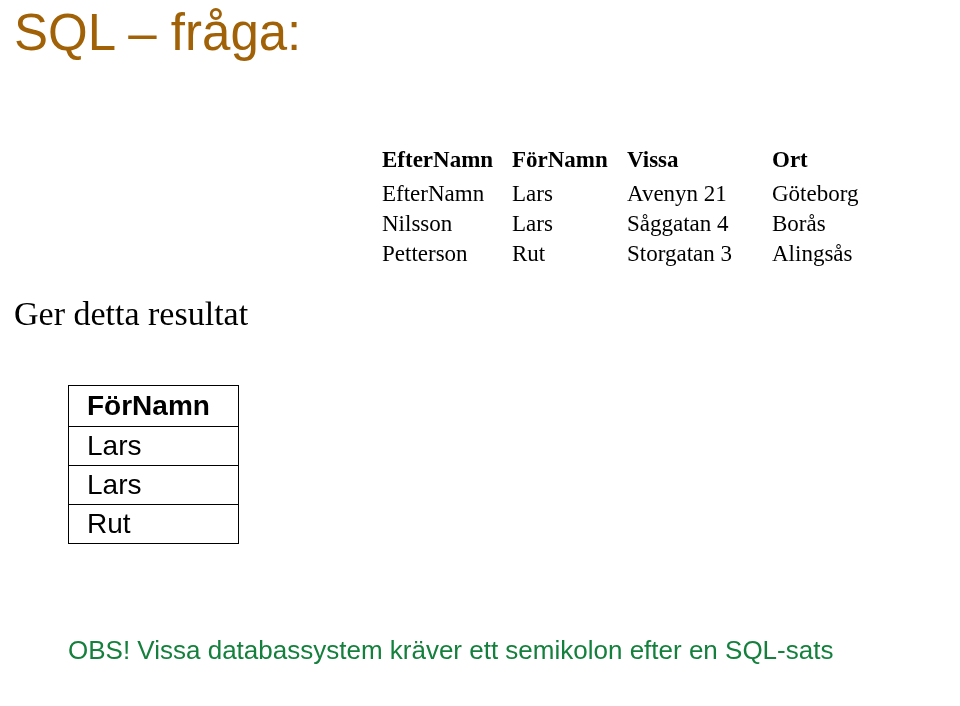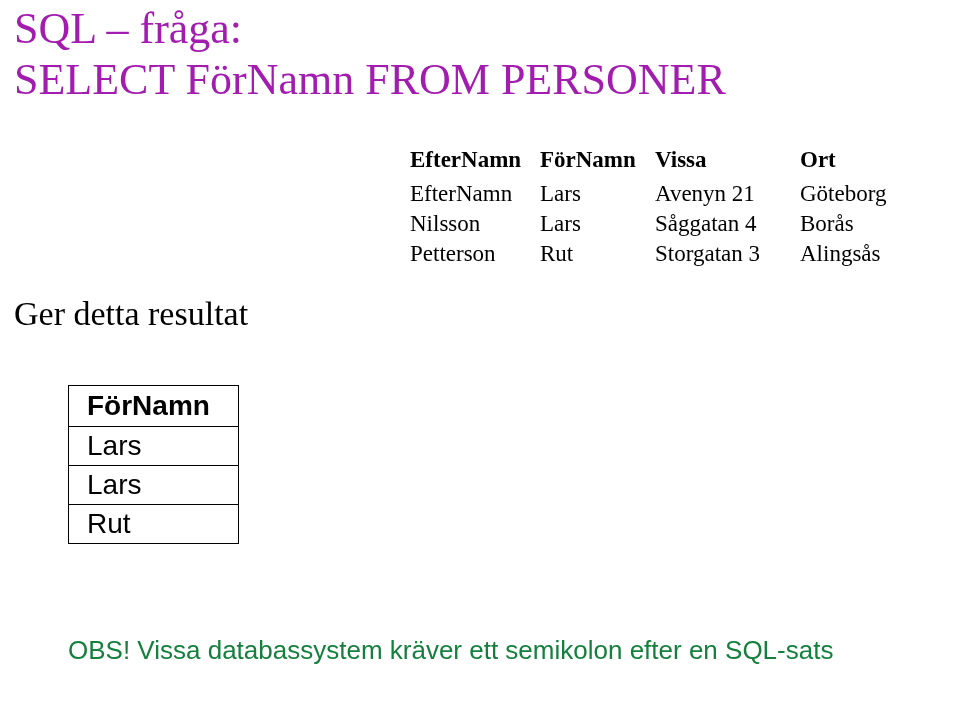--- a/index.html
+++ b/index.html
@@ -9,23 +9,23 @@
     }
     body {
       width: 960px;
       height: 706px;
       background: #ffffff;
       font-family: Georgia, 'Times New Roman', serif;
       position: relative;
       overflow: hidden;
     }
     .title-line {
-      font-family: Liberation Serif, serif;
-      font-size: 44px;
-      color: #a21caf;
+      font-family: Liberation Sans, sans-serif;
+      font-size: 51px;
+      color: #a16207;
       font-weight: normal;
       line-height: 1.15;
     }
     .title-container {
       position: absolute;
       top: 4px;
       left: 14px;
     }
     .result-label {
       position: absolute;
@@ -33,21 +33,20 @@
       left: 14px;
       font-size: 34px;
       color: #000;
       font-family: Georgia, 'Times New Roman', serif;
       text-align: center;
     }
     .data-table-container {
       position: absolute;
       top: 145px;
       left: 382px;
-      margin-left: 28px;
     }
     .data-table {
       font-family: Georgia, 'Times New Roman', serif;
       font-size: 23px;
       border-collapse: collapse;
     }
     .data-table th {
       font-weight: bold;
       text-align: left;
       padding: 2px 10px 6px 0;
@@ -89,21 +88,20 @@
       font-family: Arial, Helvetica, sans-serif;
       font-size: 26px;
       color: #15803d;
     }
   </style>
 </head>
 <body>
 
 <div class="title-container">
   <div class="title-line">SQL – fråga:</div>
-  <div class="title-line">SELECT FörNamn FROM PERSONER</div>
 </div>
 
 <div class="data-table-container">
   <table class="data-table">
     <thead>
       <tr>
         <th>EfterNamn</th>
         <th>FörNamn</th>
         <th>Vissa</th>
         <th>Ort</th>

